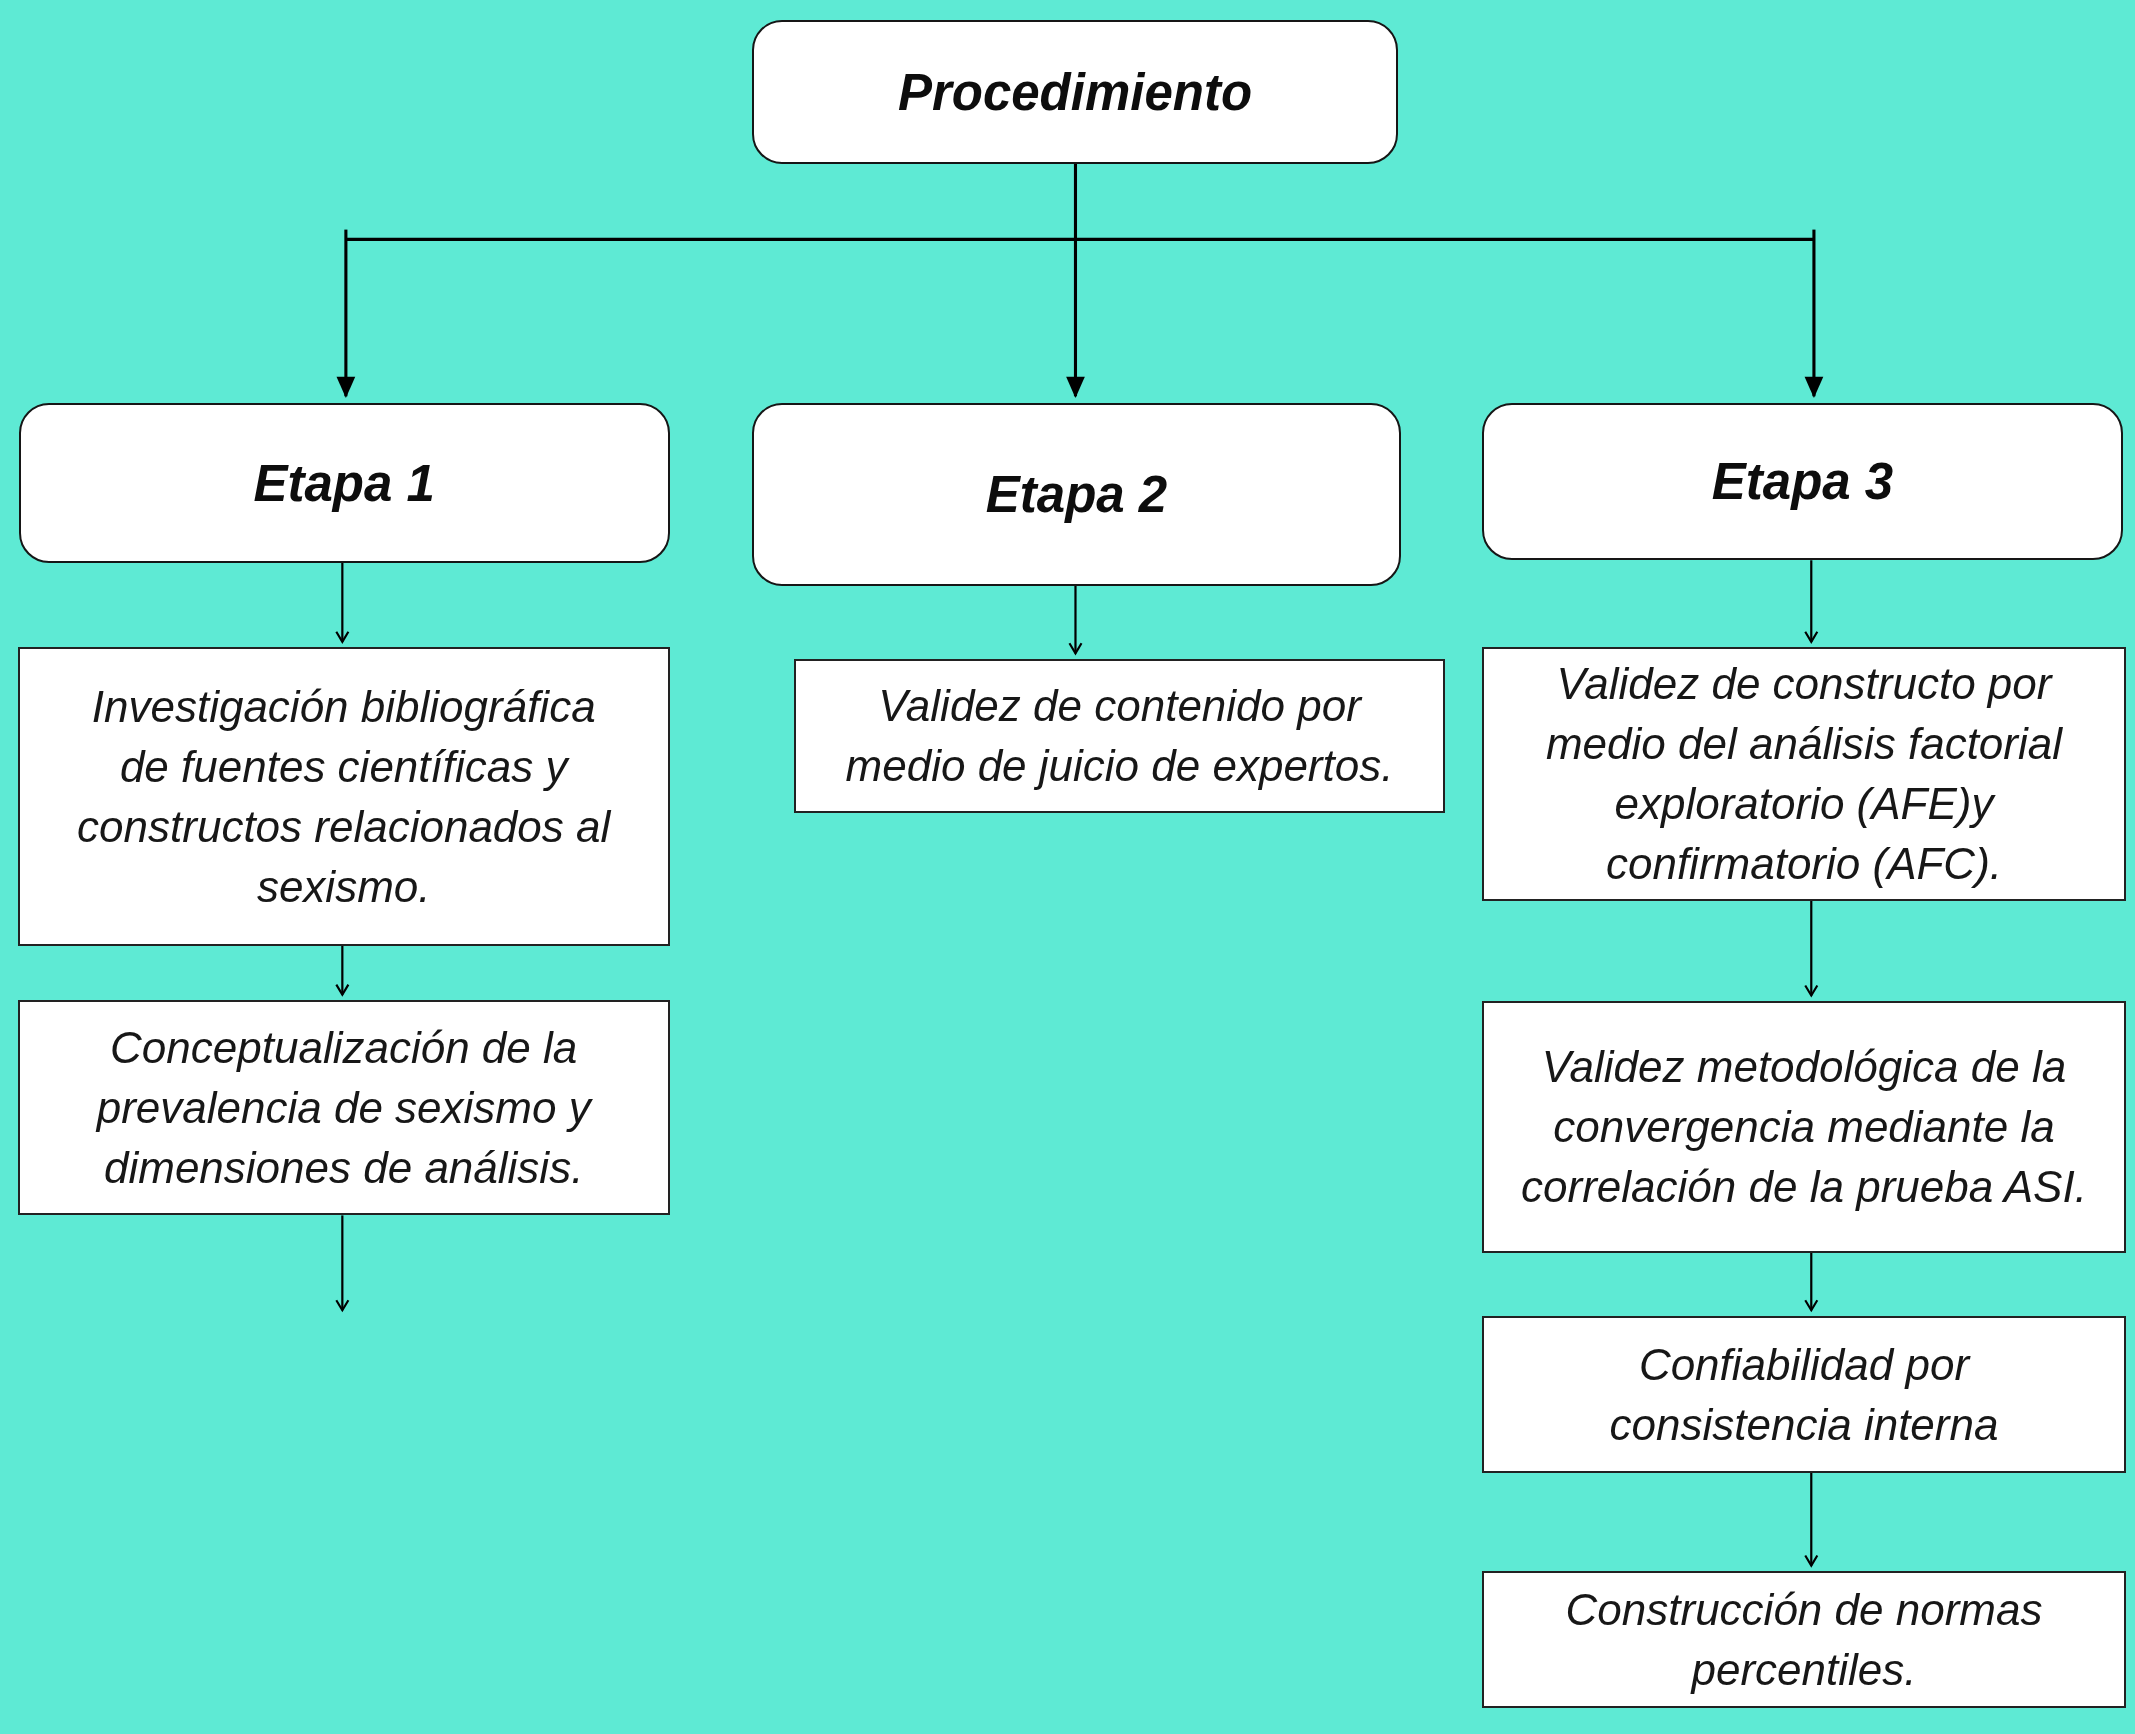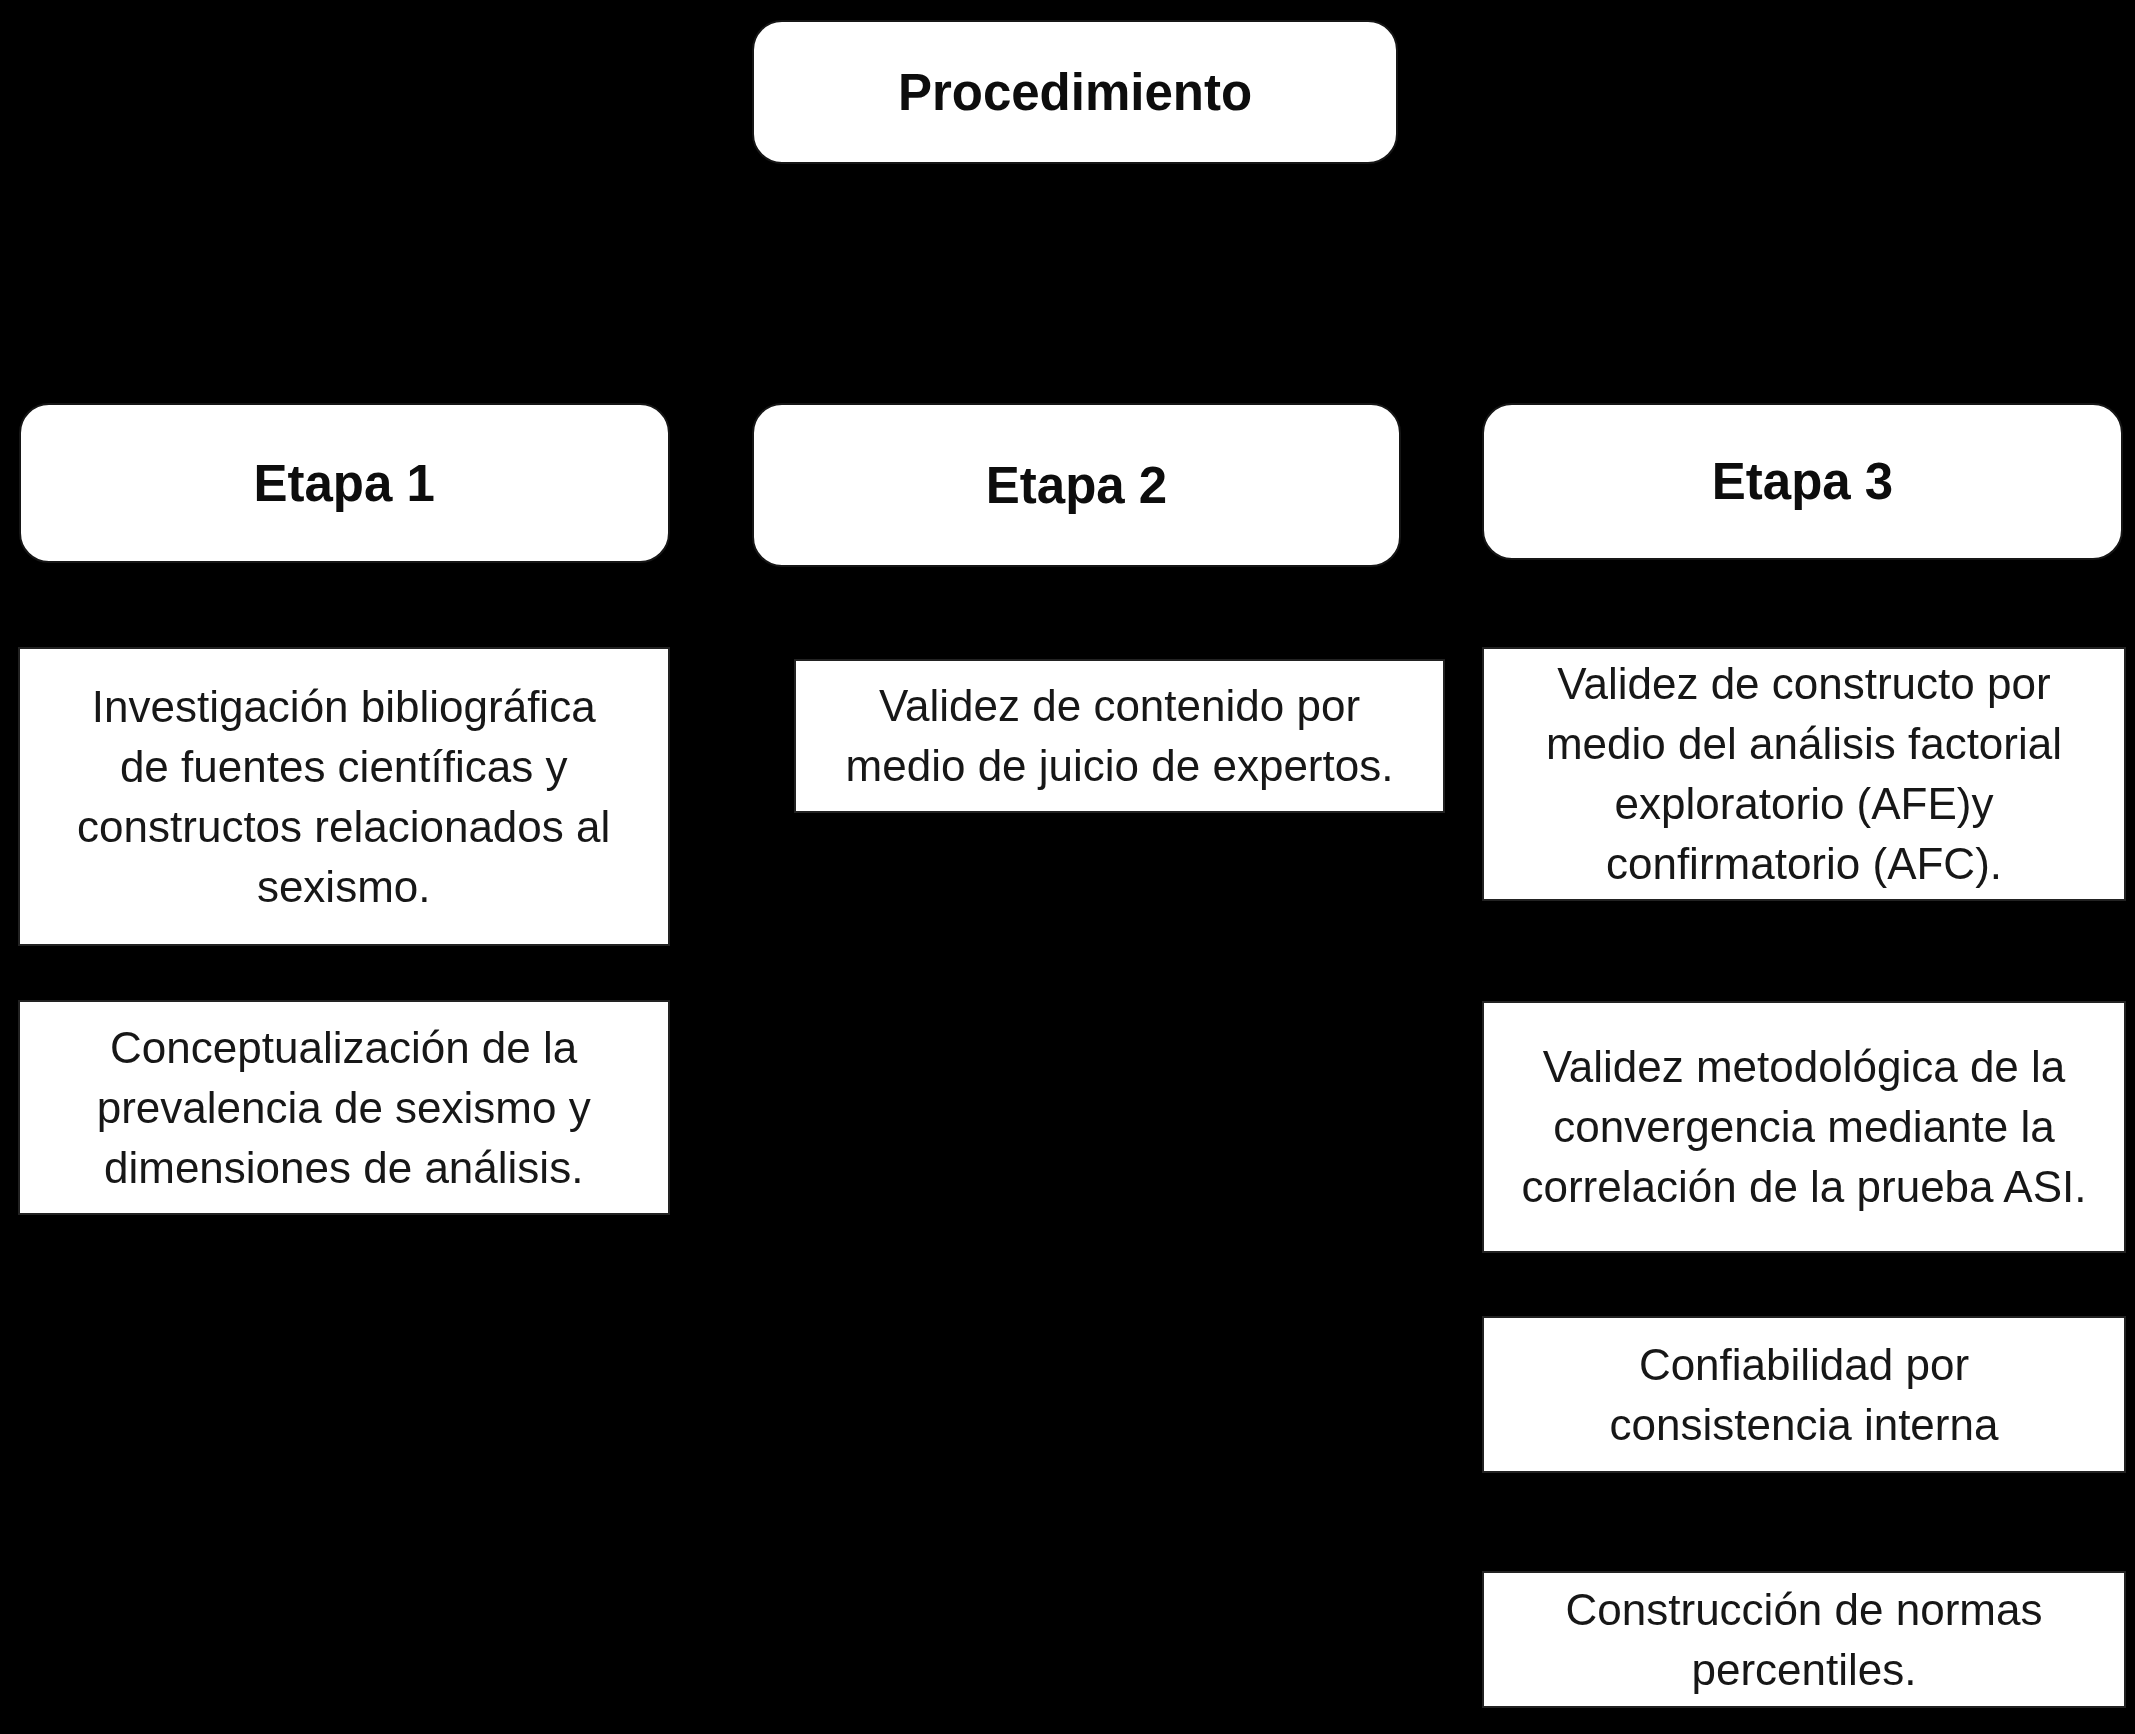--- a/index.html
+++ b/index.html
@@ -4,24 +4,25 @@
 <style>
   html, body {
     margin: 0;
     padding: 0;
     background: #ffffff;
   }
   .canvas {
     position: relative;
     width: 2135px;
     height: 1734px;
-    background: #000000;
+    background: #5eead4;
     font-family: "Liberation Sans", sans-serif;
     color: #111111;
     overflow: hidden;
+    font-style: italic;
   }
   .connectors {
     position: absolute;
     left: 0; top: 0;
     width: 2135px;
     height: 1734px;
     pointer-events: none;
   }
   .box {
     position: absolute;
@@ -89,21 +90,21 @@
     <path d="M2043,1661 V1766" stroke="#000" stroke-width="2.5" fill="none" marker-end="url(#arrowSmall)"></path>
   </svg>
 
   <div class="box rounded" style="left:752px; top:20.4px; width:646px; height:144px;">
     <span class="title-text">Procedimiento</span>
   </div>
 
   <div class="box rounded" style="left:18.6px; top:403px; width:651px; height:160px;">
     <span class="title-text">Etapa 1</span>
   </div>
-  <div class="box rounded" style="left:752px; top:403px; width:649px; height:164px;">
+  <div class="box rounded" style="left:752px; top:403px; width:649px; height:183px;">
     <span class="title-text">Etapa 2</span>
   </div>
   <div class="box rounded" style="left:1482px; top:403px; width:641px; height:157px;">
     <span class="title-text">Etapa 3</span>
   </div>
 
   <div class="box step" style="left:17.7px; top:647px; width:652px; height:299px;">
     <span class="step-text">Investigación bibliográfica
 de fuentes científicas y
 constructos relacionados al

